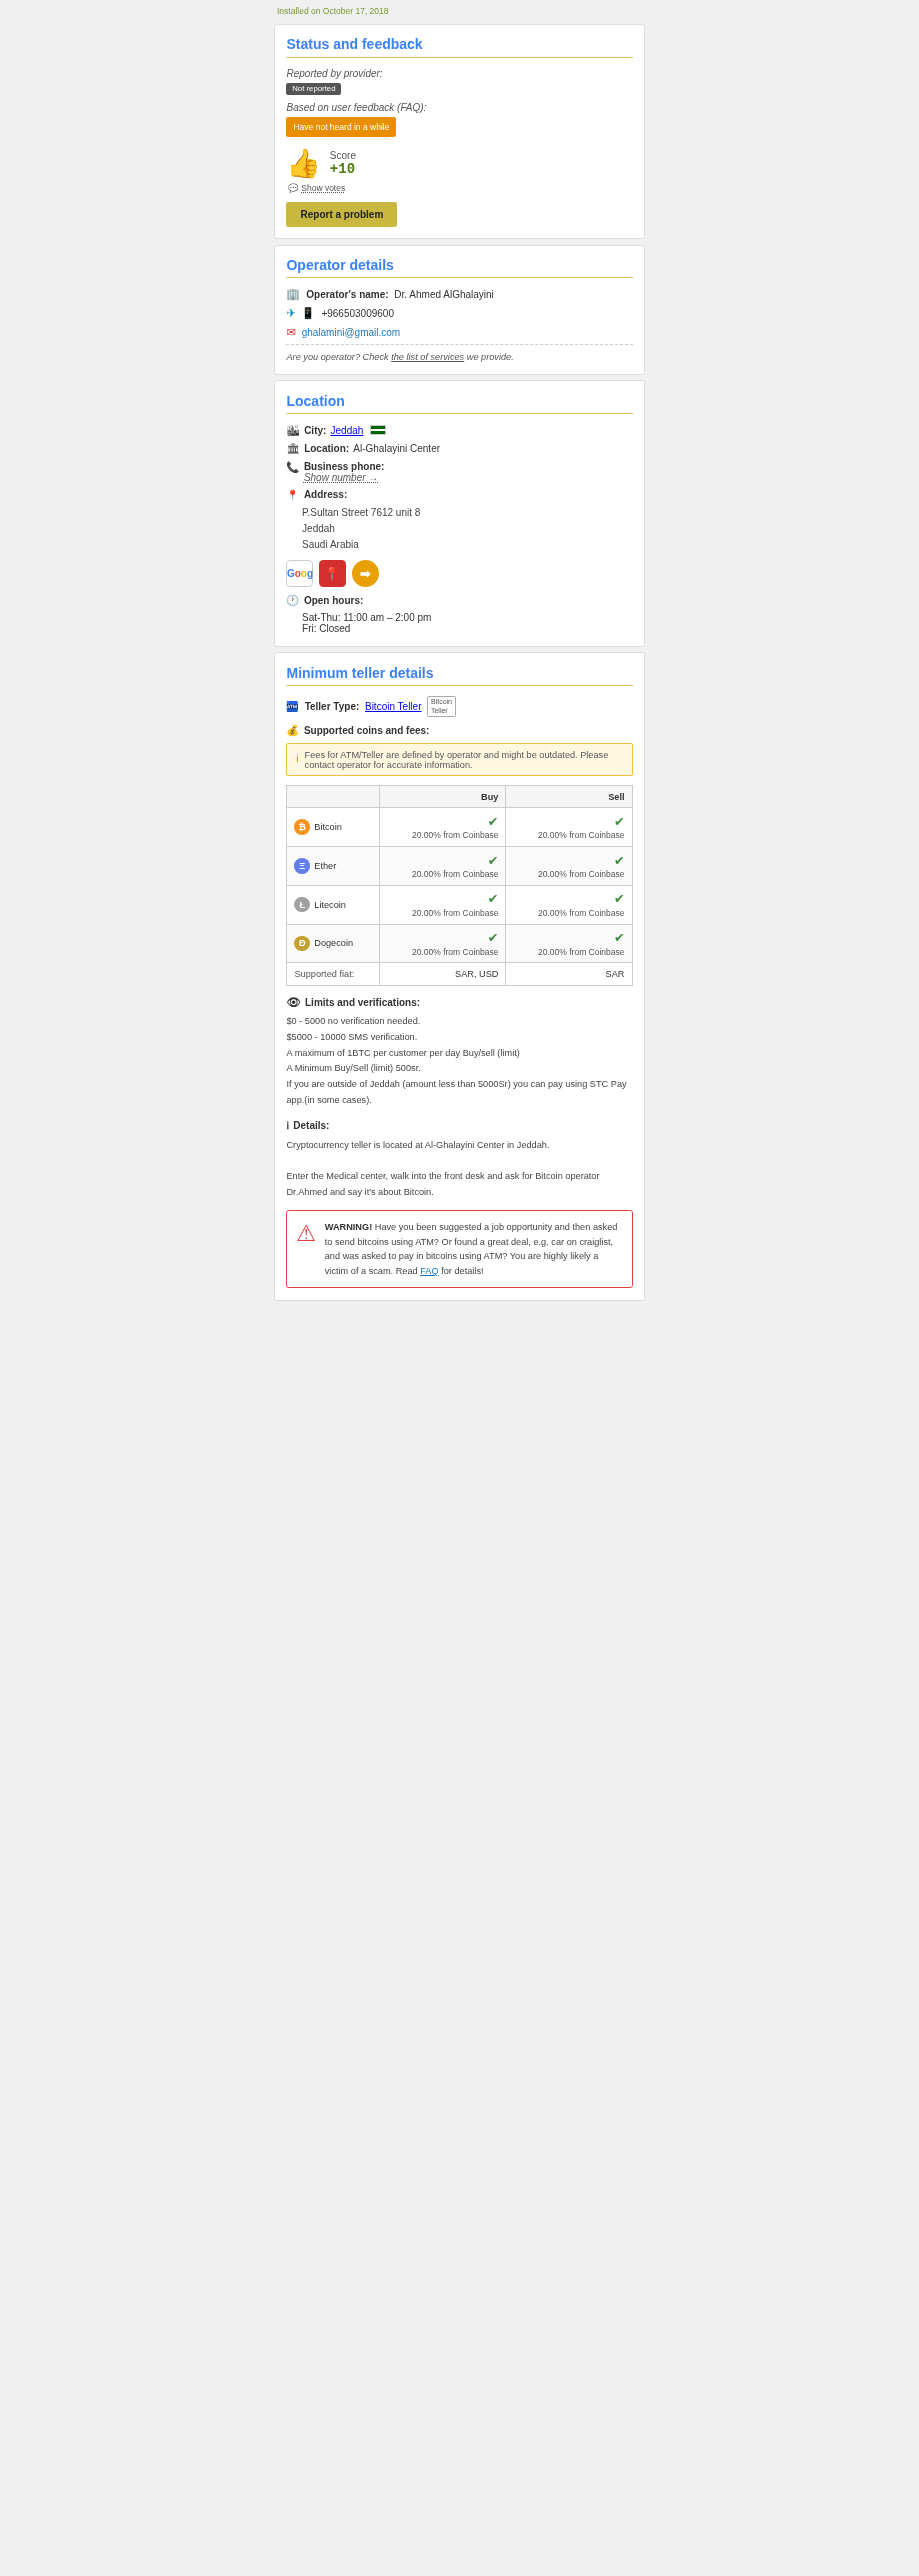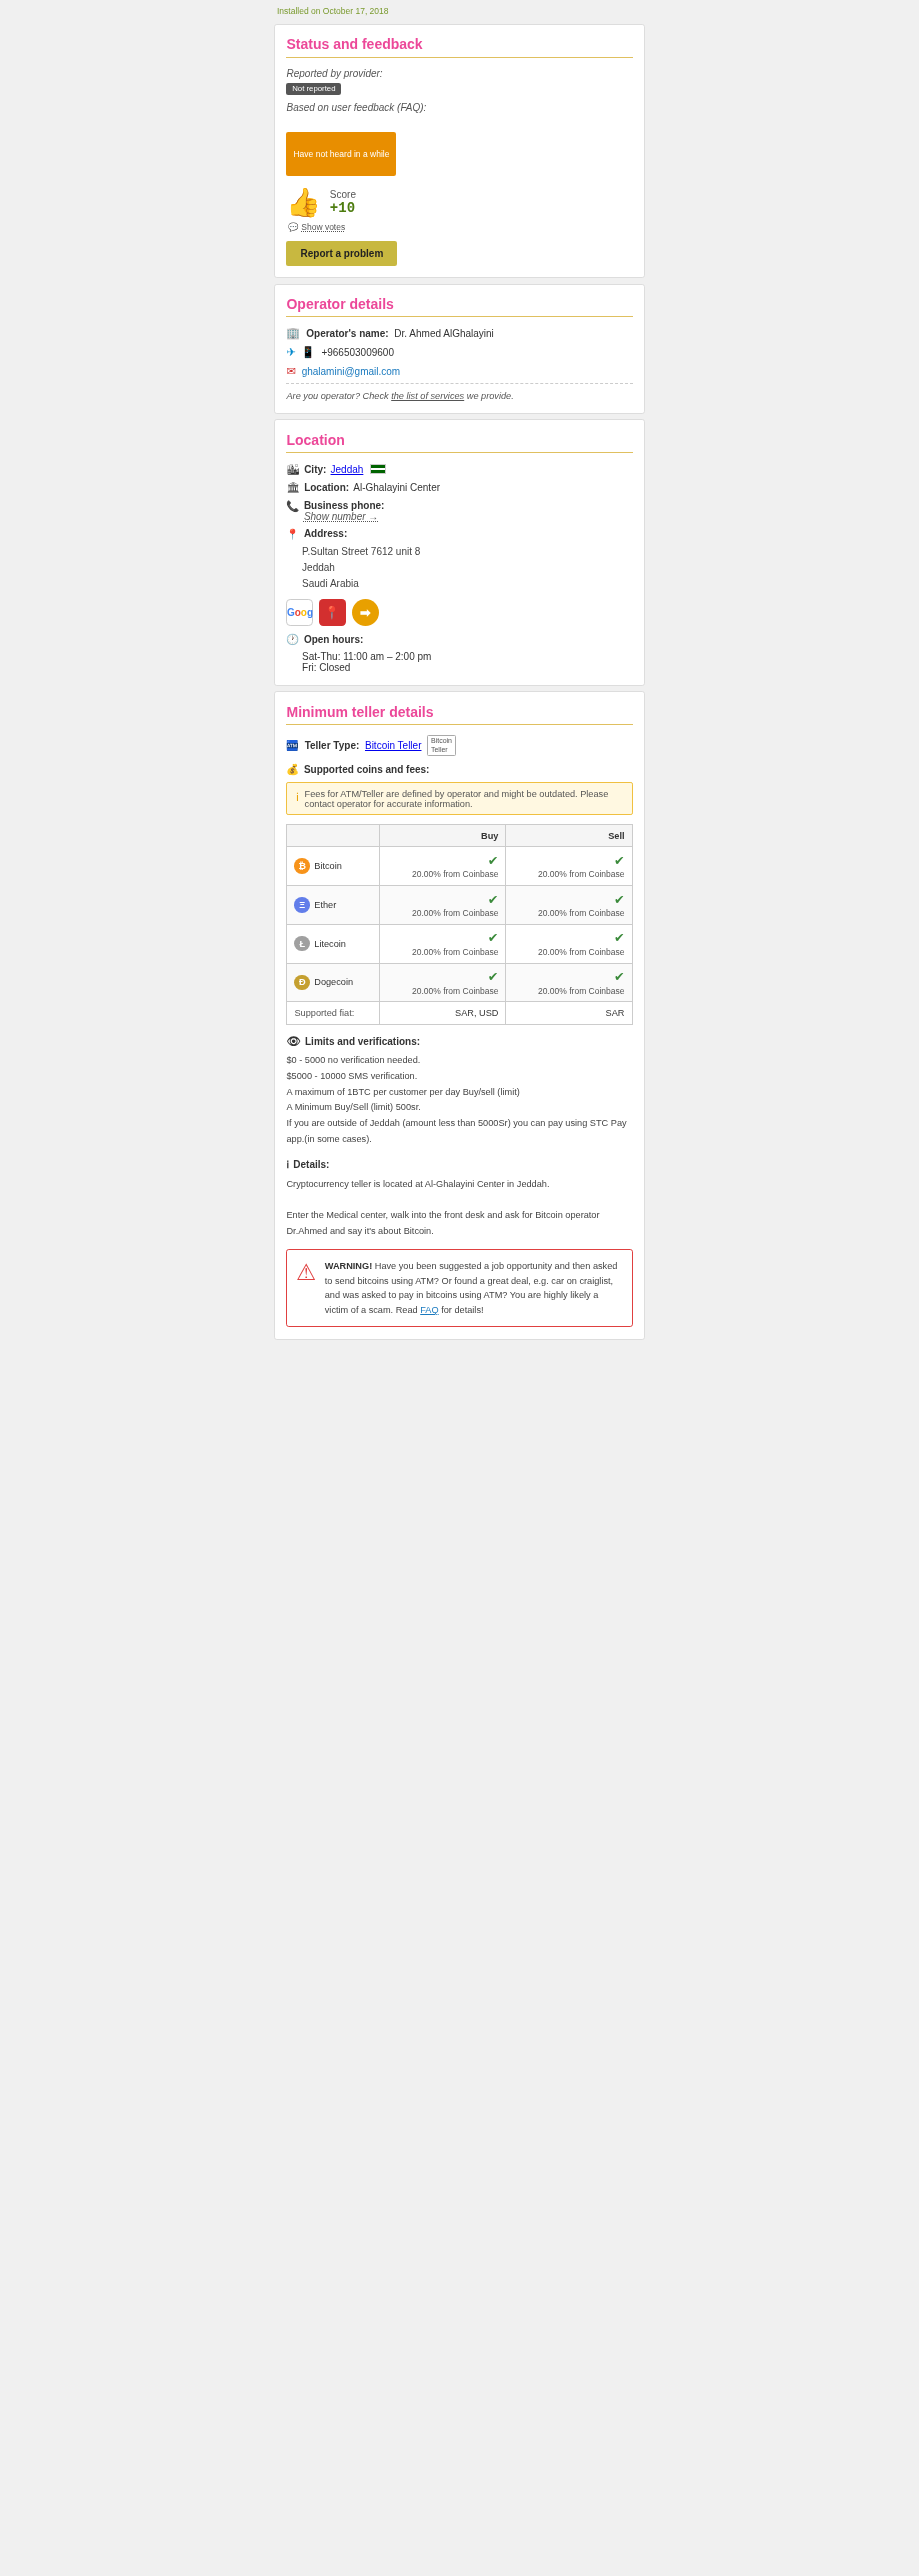--- a/index.html
+++ b/index.html
@@ -17,44 +17,44 @@
       padding: 5.7px 8.5px 2.8px;
     }
     .card {
       background: #fff;
       border: 0.7px solid #ddd;
       border-radius: 2.8px;
       margin: 5.7px;
       padding: 11.3px;
     }
     .section-title {
-      color: #ec4899;
+      color: #3b82f6;
       font-size: 14px;
       font-weight: bold;
       border-bottom: 0.7px solid #e0c060;
       padding-bottom: 4.2px;
       margin-bottom: 10px;
     }
     .badge-not-reported {
       display: inline-block;
       background: #555;
       color: #fff;
       font-size: 7.8px;
       padding: 1.4px 5.7px;
       border-radius: 2.1px;
       margin-top: 1.4px;
     }
     .badge-heard {
       display: inline-block;
       background: #e88e00;
       color: #fff;
       font-size: 8.5px;
-      padding: 17px 7px;
+      padding: 5px 7px;
       border-radius: 2.1px;
-      margin-top: 17px;
+      margin-top: 2px;
     }
     .label-text {
       font-style: italic;
       color: #555;
       margin-bottom: 2.8px;
     }
     .score-row {
       display: flex;
       align-items: center;
       margin: 10px 0 2.8px;

